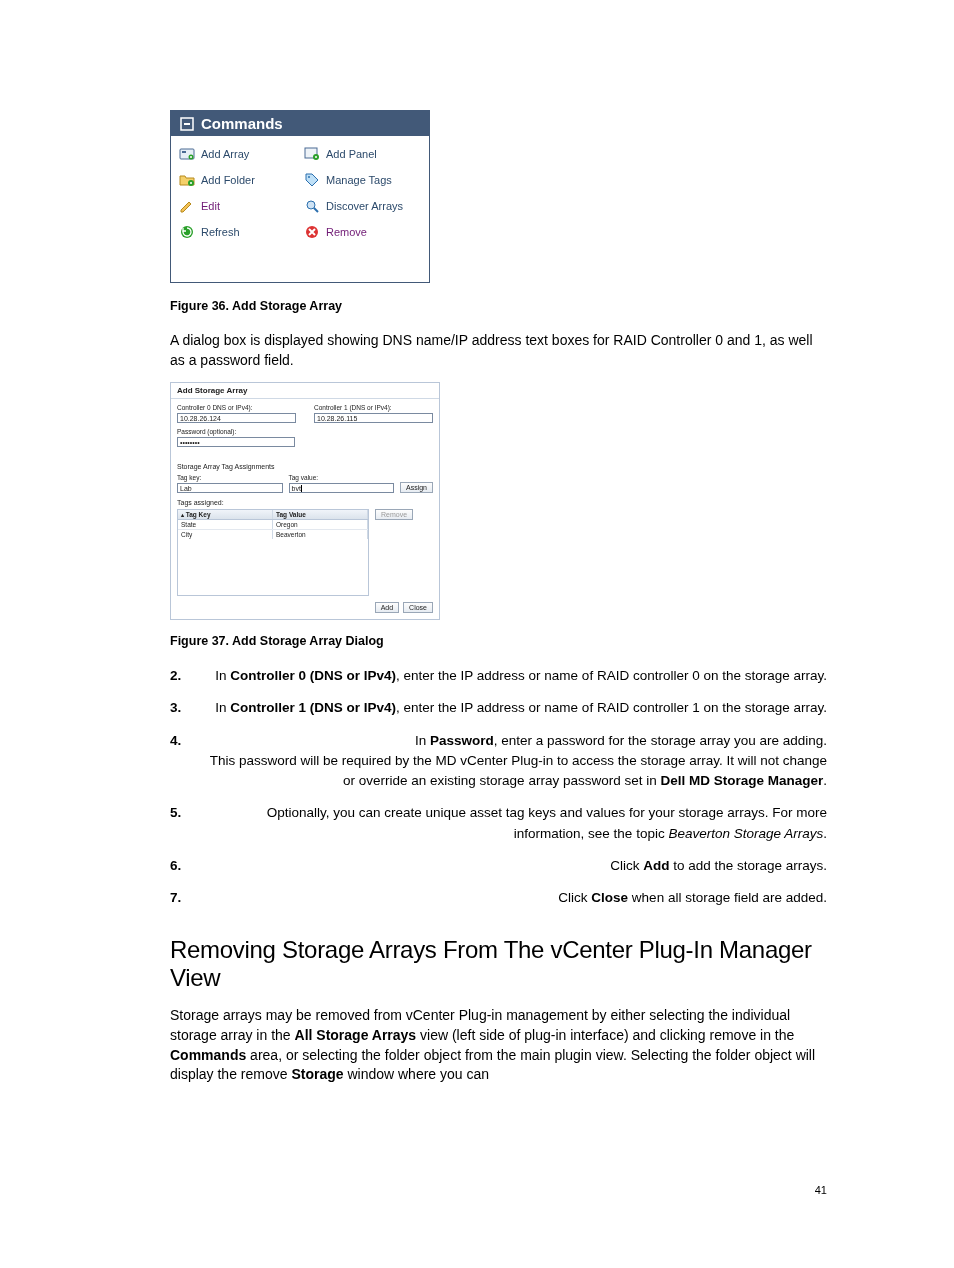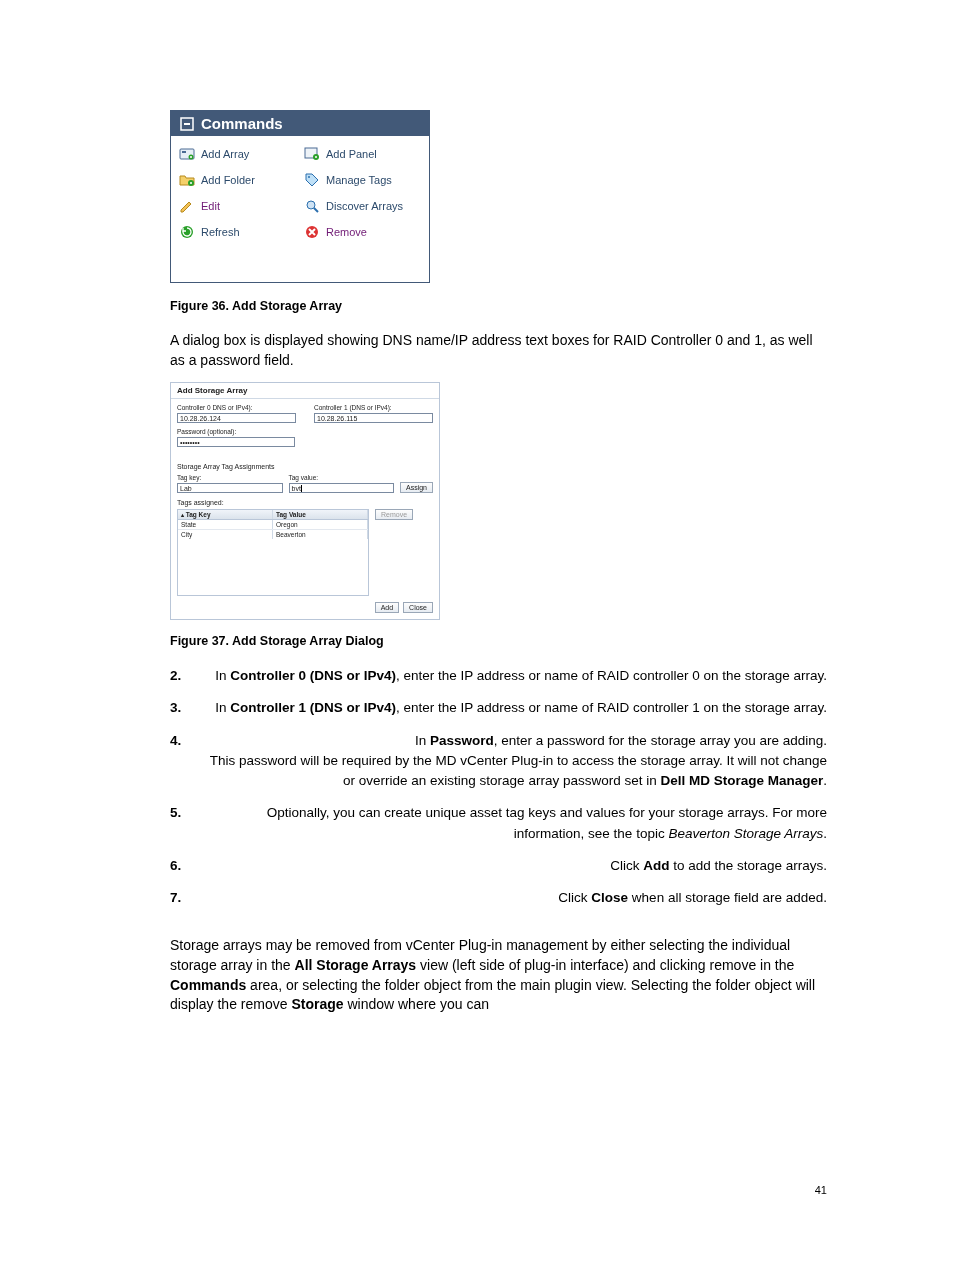--- a/index.html
+++ b/index.html
@@ -413,19 +413,20 @@
       </span>
     </li>
     <li>
       <span class="num">7.</span>
       <span class="content">
         <span>Click </span><span class="bold">Close</span><span> when all storage field are added.</span>
       </span>
     </li>
   </ol>
 
+  <h2 class="section-heading">Removing Storage Arrays From The vCenter Plug-In Manager View</h2>
 
   <p class="body-text">
     <span>Storage arrays may be removed from vCenter Plug-in management by either selecting the individual storage array in the </span><span class="bold">All Storage Arrays</span><span> view (left side of plug-in interface) and clicking remove in the </span><span class="bold">Commands</span><span> area, or selecting the folder object from the main plugin view. Selecting the folder object will display the remove </span><span class="bold">Storage</span><span> window where you can</span>
   </p>
 
   <div class="page-number">41</div>
 </div>
 
 </body></html>

